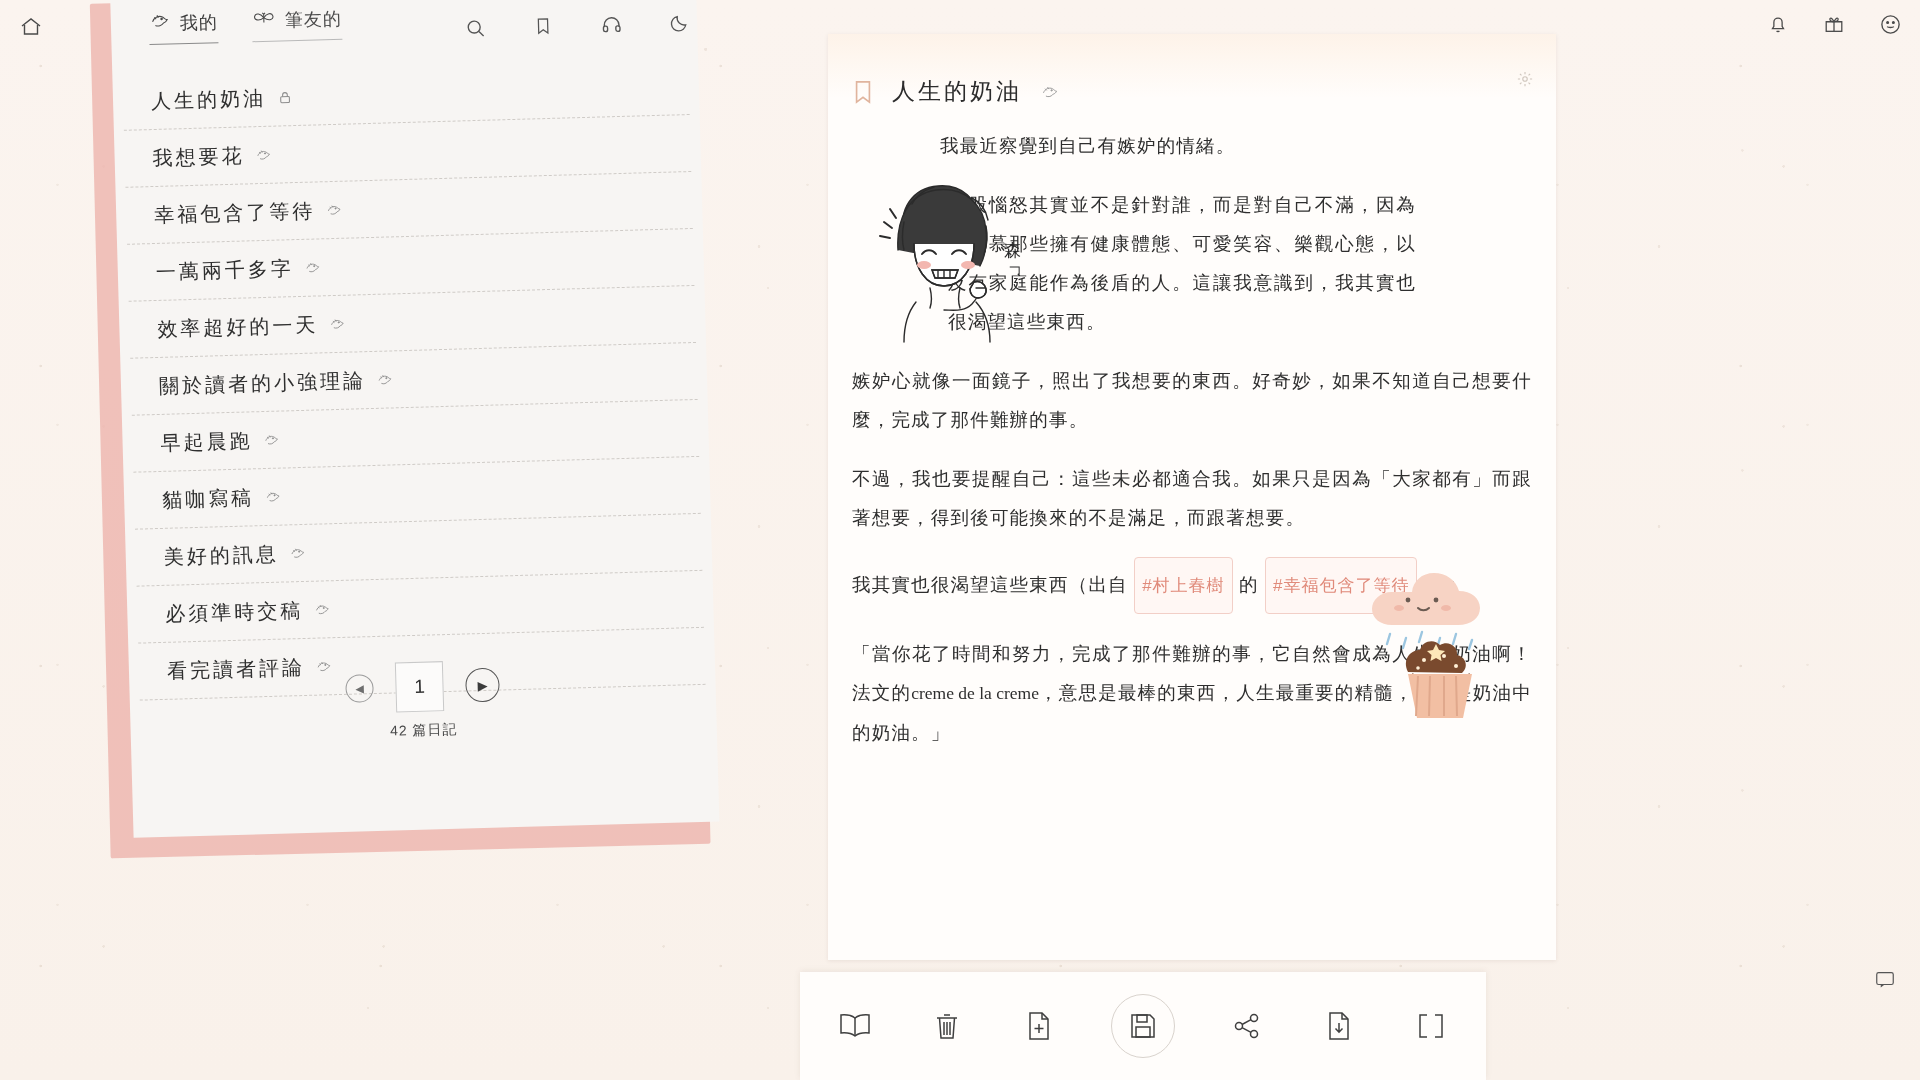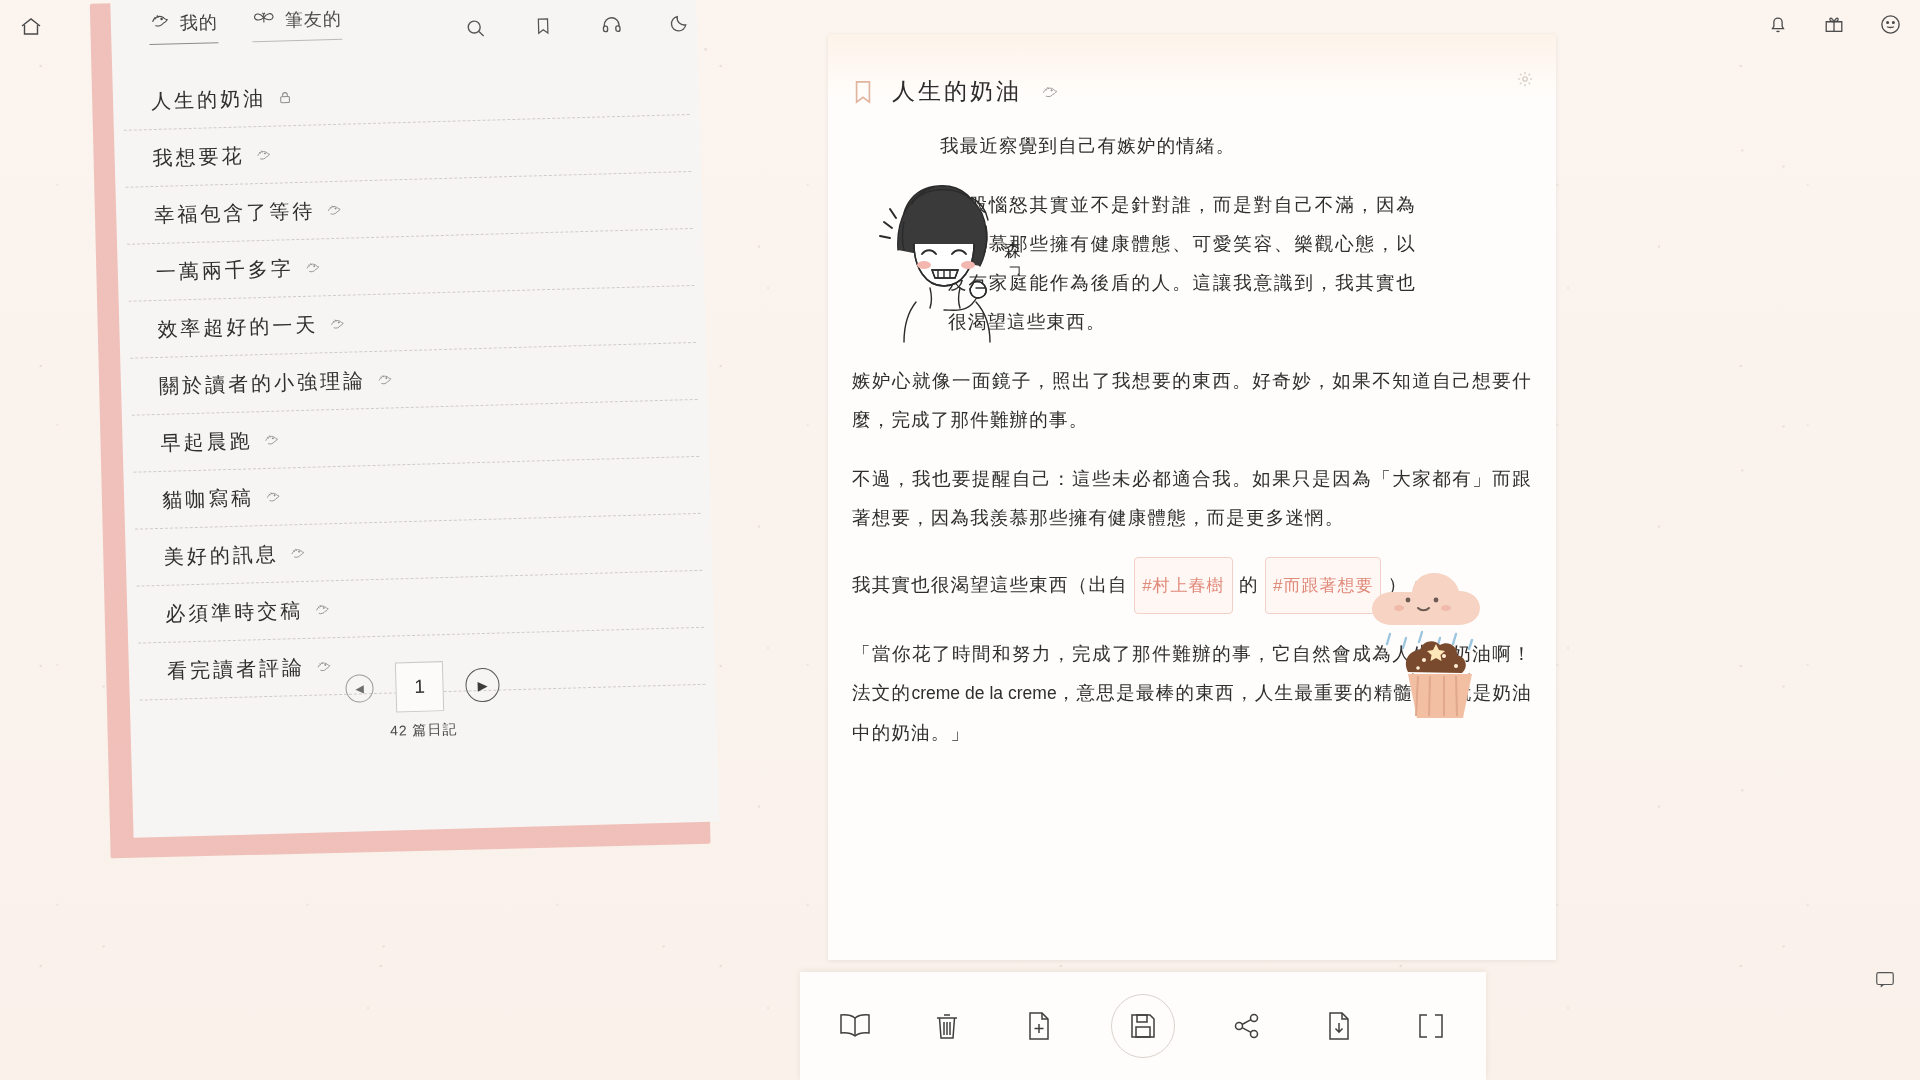--- a/index.html
+++ b/index.html
@@ -209,21 +209,21 @@
     background: #fff7f4;
     letter-spacing: 1px;
   }
 
   .quote-block { position: relative; }
   .cupcake {
     position: absolute;
     right: -6px; top: -86px;
     width: 186px; height: 190px;
   }
-  .mono { font-family: Liberation Sans, sans-serif; font-size: 17.5px; letter-spacing: 0px;}
+  .mono { font-family: Liberation Serif, serif; font-size: 17.5px; letter-spacing: 0px;}
 
   
   .toolbar {
     position: absolute;
     left: 800px; bottom: 0;
     width: 686px; height: 108px;
     background: #fffdfb;
     box-shadow: 0 -1px 6px rgba(120,100,90,.10);
     display: flex; align-items: center; justify-content: center; gap: 52px;
   }
@@ -519,27 +519,27 @@
           <path d="M148 70c6 4 10 10 10 16" stroke="#9a9a9a"></path>
         </g>
         <text x="152" y="86" font-family="'DejaVu Sans', sans-serif" font-size="17" fill="#2b2b2b">森</text>
         <text x="155" y="106" font-family="'DejaVu Sans', sans-serif" font-size="16" fill="#2b2b2b">ㄱ</text>
       </svg>
     </div>
 
     <p class="p first">我最近察覺到自己有嫉妒的情緒。</p>
     <p class="p wrapimg">那股惱怒其實並不是針對誰，而是對自己不滿，因為我羨慕那些擁有健康體態、可愛笑容、樂觀心態，以及有家庭能作為後盾的人。這讓我意識到，我其實也很渴望這些東西。</p>
     <p class="p">嫉妒心就像一面鏡子，照出了我想要的東西。好奇妙，如果不知道自己想要什麼，完成了那件難辦的事。</p>
-    <p class="p">不過，我也要提醒自己：這些未必都適合我。如果只是因為「大家都有」而跟著想要，因為我羨慕那些擁有健康體態，而是更多迷惘。</p>
+    <p class="p">不過，我也要提醒自己：這些未必都適合我。如果只是因為「大家都有」而跟著想要，得到後可能換來的不是滿足，而跟著想要。</p>
 
     <p class="p">
       <span>我其實也很渴望這些東西（出自</span>
       <span class="tag">#村上春樹</span>
       <span>的</span>
-      <span class="tag">#而跟著想要</span>
+      <span class="tag">#幸福包含了等待</span>
       <span>）：</span>
     </p>
 
     <p class="p quote-block">
       <span class="cupcake">
         <svg width="186" height="190" viewBox="0 0 186 190" fill="none">
 
           <g>
             <path d="M40 44c-12 0-20 8-20 17s8 16 20 16h66c13 0 22-7 22-17s-9-17-21-17c-3-11-13-18-25-18s-21 8-22 19z" fill="#f7d3c4"></path>
             <circle cx="56" cy="52" r="2.4" fill="#6b5b52"></circle>

